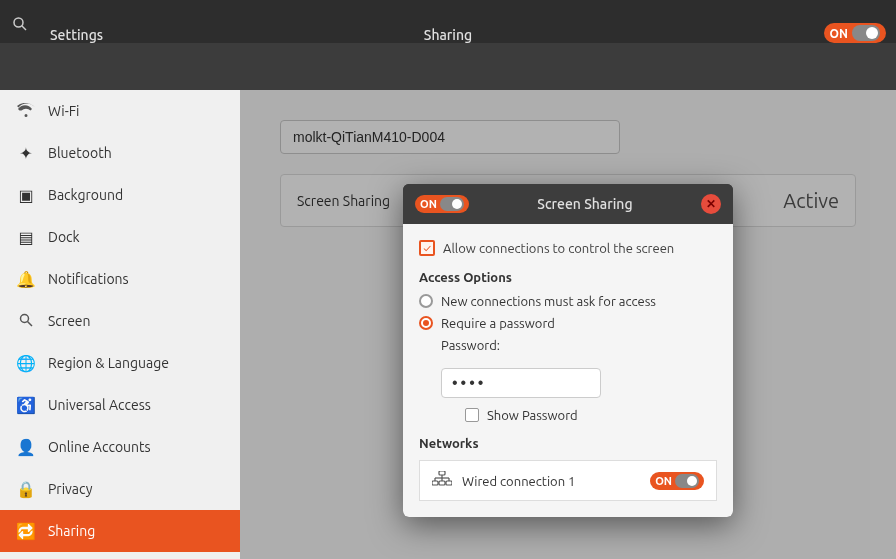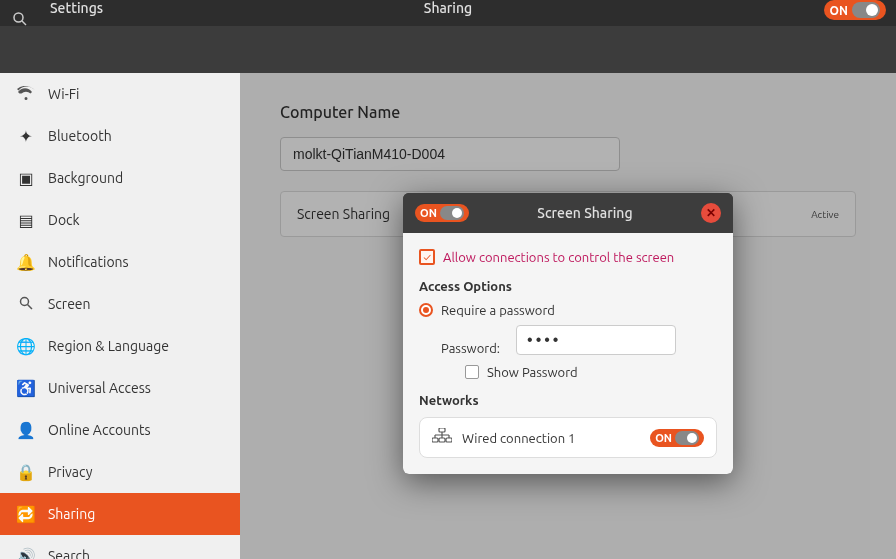--- a/index.html
+++ b/index.html
@@ -9,23 +9,23 @@
       font-family: 'Ubuntu', 'Segoe UI', sans-serif;
       font-size: 14px;
       background: #3c3c3c;
       overflow: hidden;
       position: relative;
     }
 
     
     .titlebar {
       display: flex;
-      align-items: flex-start;
+      align-items: flex-end;
       background: #2d2d2d;
-      height: 26px;
+      height: 43px;
       position: relative;
     }
     .titlebar-search {
       width: 40px;
       height: 38px;
       display: flex;
       align-items: center;
       justify-content: center;
       color: #ccc;
       font-size: 16px;
@@ -153,21 +153,21 @@
       border-bottom: 1px solid #eee;
     }
     .sharing-row:last-child {
       border-bottom: none;
     }
     .sharing-row-label {
       font-size: 14px;
       color: #333;
     }
     .sharing-row-status {
-      font-size: 10px;
+      font-size: 20px;
       color: #555;
     }
 
     
     .overlay {
       position: absolute;
       top: 0; left: 0; right: 0; bottom: 0;
       background: rgba(0,0,0,0.3);
       display: flex;
       align-items: center;
@@ -270,21 +270,21 @@
       align-items: center;
       justify-content: center;
       border-radius: 2px;
     }
     .dialog-checkbox-check {
       color: #e95420;
       font-size: 11px;
     }
     .dialog-checkbox-label {
       font-size: 13px;
-      color: #be185d;
+      color: #404040;
     }
 
     .access-options-title {
       font-size: 13px;
       font-weight: bold;
       color: #333;
       margin-bottom: 10px;
     }
     .radio-row {
       display: flex;
@@ -312,24 +312,25 @@
       background: #e95420;
       border-radius: 50%;
     }
     .radio-label {
       font-size: 13px;
       color: #333;
     }
 
     .password-row {
       display: flex;
-      align-items: flex-end;
+      align-items: flex-start;
       gap: 16px;
       margin-bottom: 10px;
       margin-left: 22px;
+      flex-direction: column;
     }
     .password-label {
       font-size: 13px;
       color: #333;
     }
     .password-input {
       border: 1px solid #ccc;
       border-radius: 4px;
       padding: 5px 10px;
       font-size: 16px;
@@ -364,21 +365,21 @@
       font-weight: bold;
       color: #333;
       margin-bottom: 10px;
     }
     .network-row {
       display: flex;
       align-items: center;
       justify-content: space-between;
       background: white;
       border: 1px solid #ddd;
-      border-radius: 8px;
+      border-radius: 0;
       padding: 10px 12px;
     }
     .network-left {
       display: flex;
       align-items: center;
       gap: 10px;
     }
     .network-icon {
       font-size: 16px;
       color: #555;
@@ -506,21 +507,20 @@
       <span class="icon">🔊</span>
       <span class="label">Search</span>
     </div>
     <div class="sidebar-item">
       <span class="icon">⏻</span>
       <span class="label">Power</span>
     </div>
   </div>
 
   <div class="content">
-    <div class="content-title">Computer Name</div>
     <input class="computer-name-field" type="text" value="molkt-QiTianM410-D004" style="">
 
     <div class="sharing-section">
       <div class="sharing-row">
         <span class="sharing-row-label">Screen Sharing</span>
         <span class="sharing-row-status">Active</span>
       </div>
     </div>
 
     
@@ -542,20 +542,24 @@
 
           <div class="dialog-checkbox-row">
             <div class="dialog-checkbox">
               <span class="dialog-checkbox-check">✓</span>
             </div>
             <span class="dialog-checkbox-label">Allow connections to control the screen</span>
           </div>
 
           <div class="access-options-title">Access Options</div>
 
+          <div class="radio-row">
+            <div class="radio-btn"></div>
+            <span class="radio-label">New connections must ask for access</span>
+          </div>
 
           <div class="radio-row">
             <div class="radio-btn selected"></div>
             <span class="radio-label">Require a password</span>
           </div>
 
           <div class="password-row">
             <span class="password-label">Password:</span>
             <input class="password-input" type="password" value="abcd" style="">
           </div>

